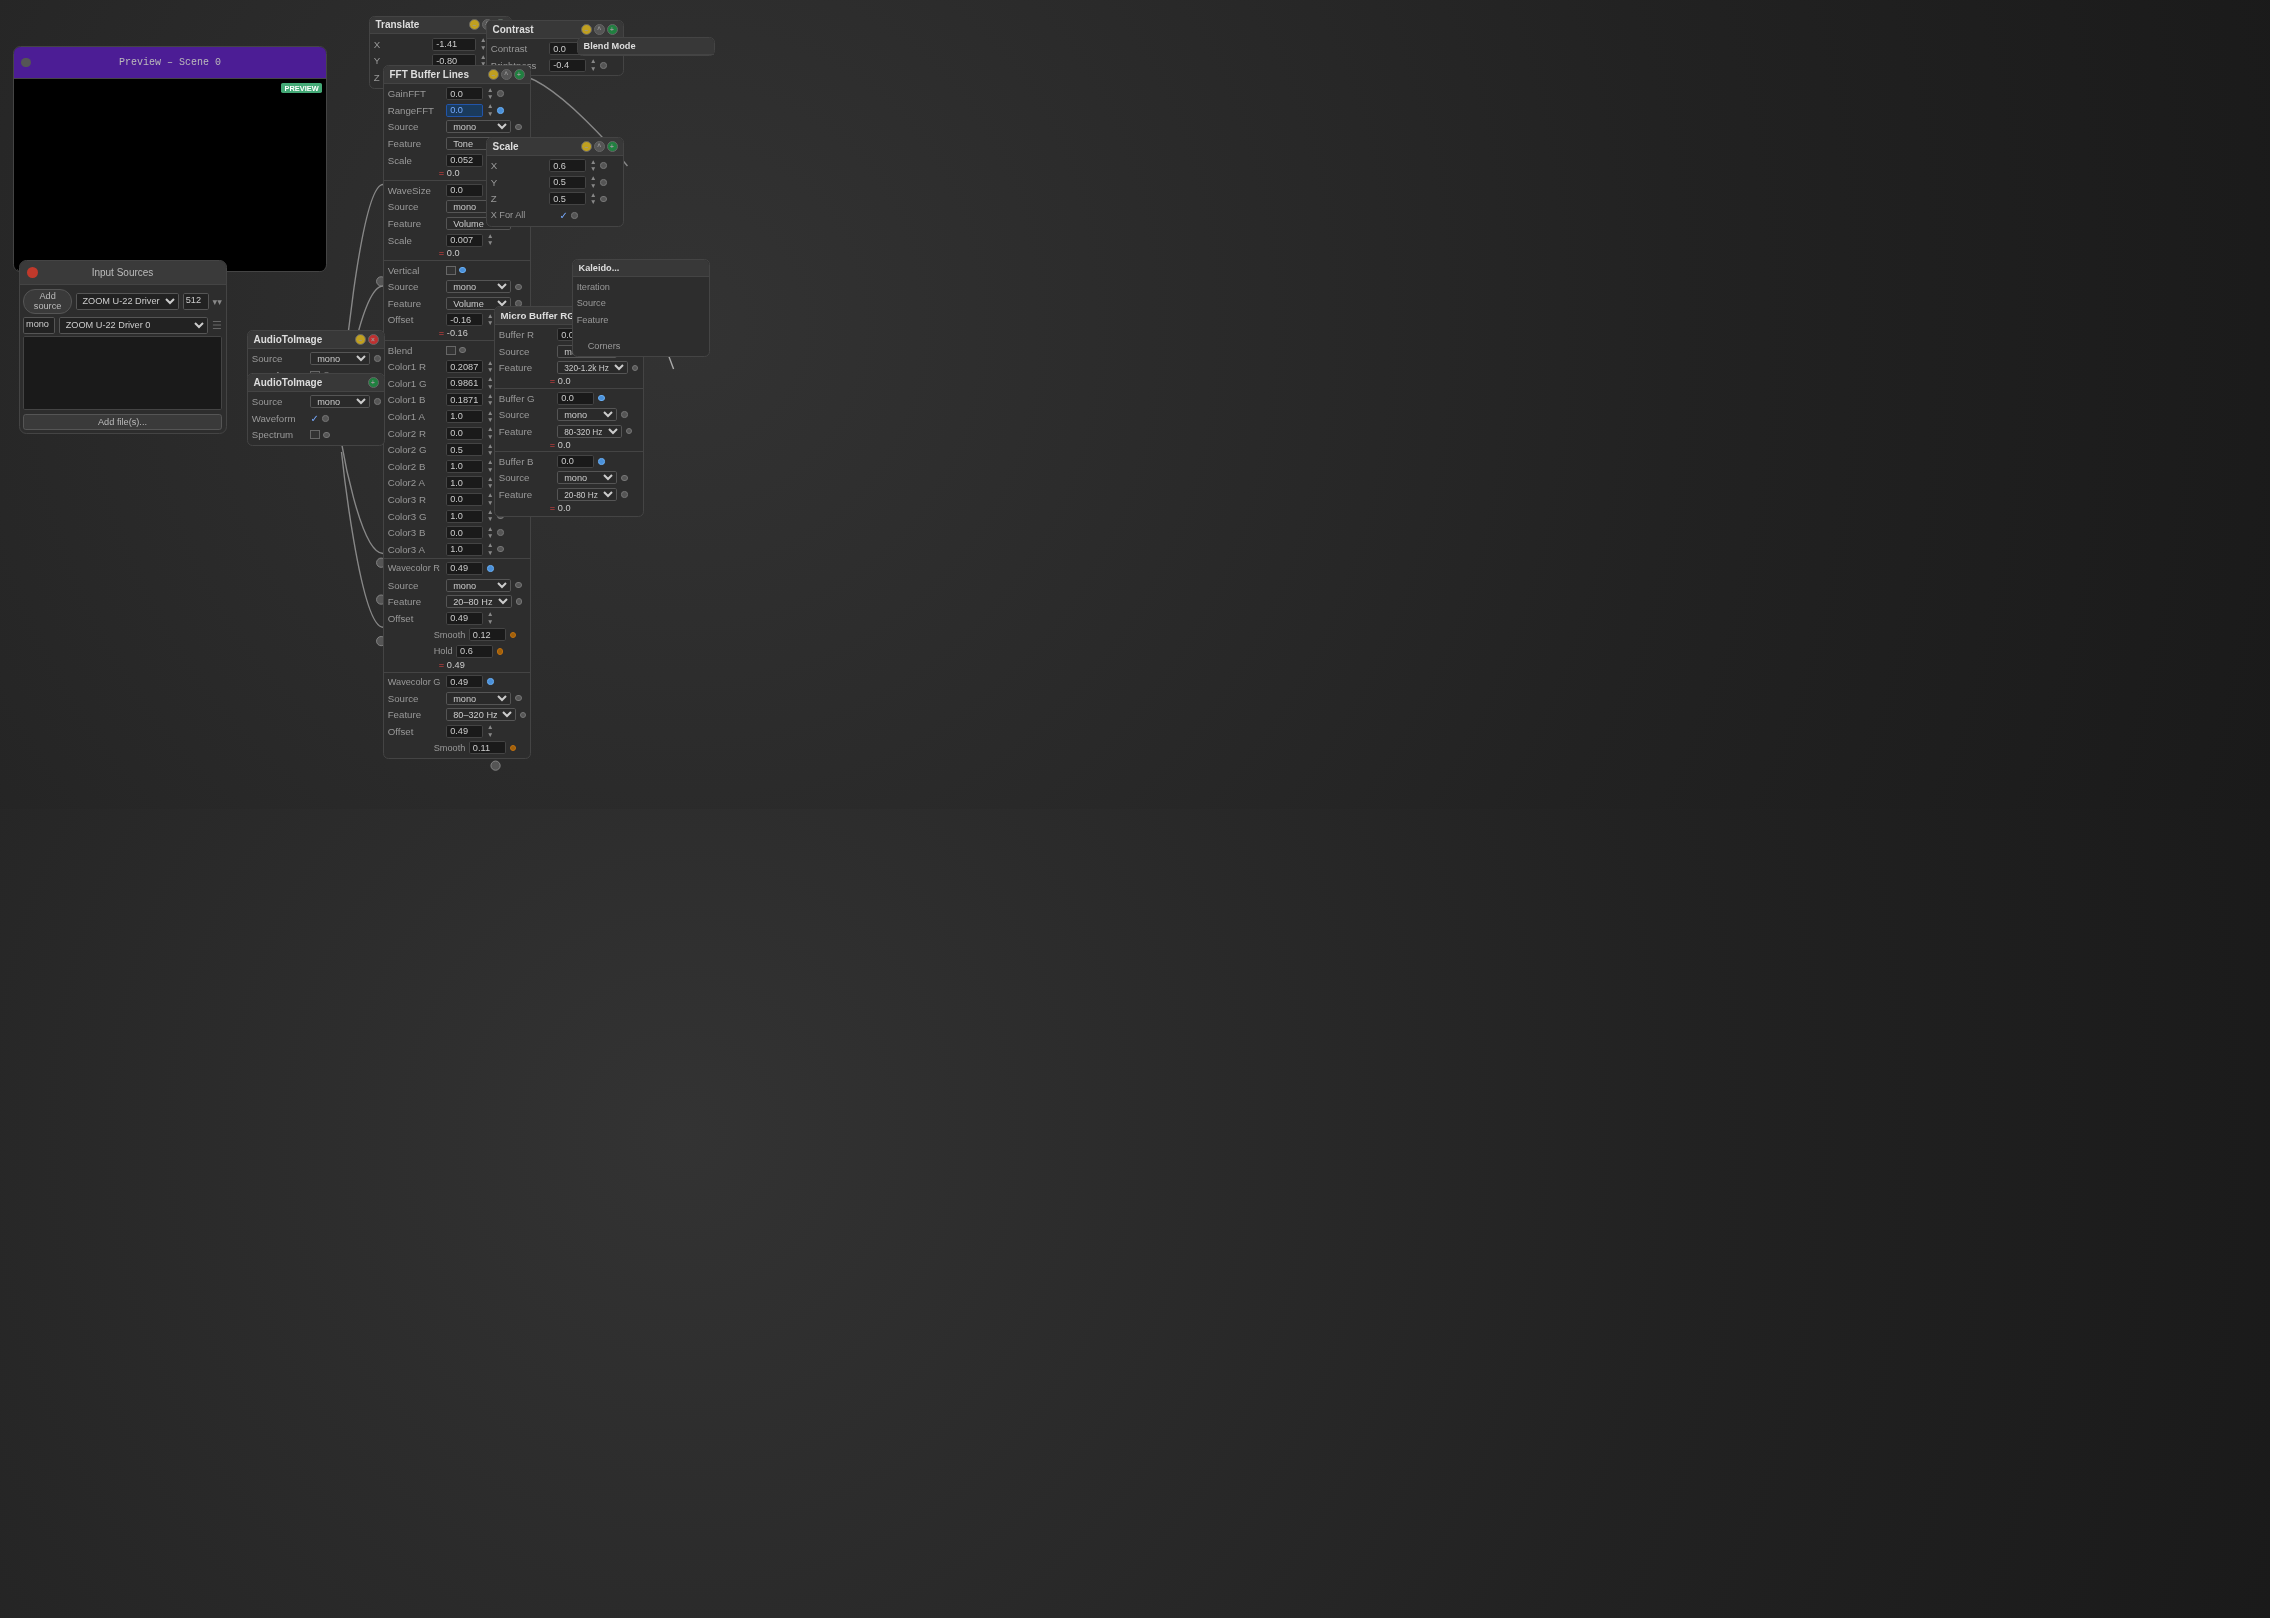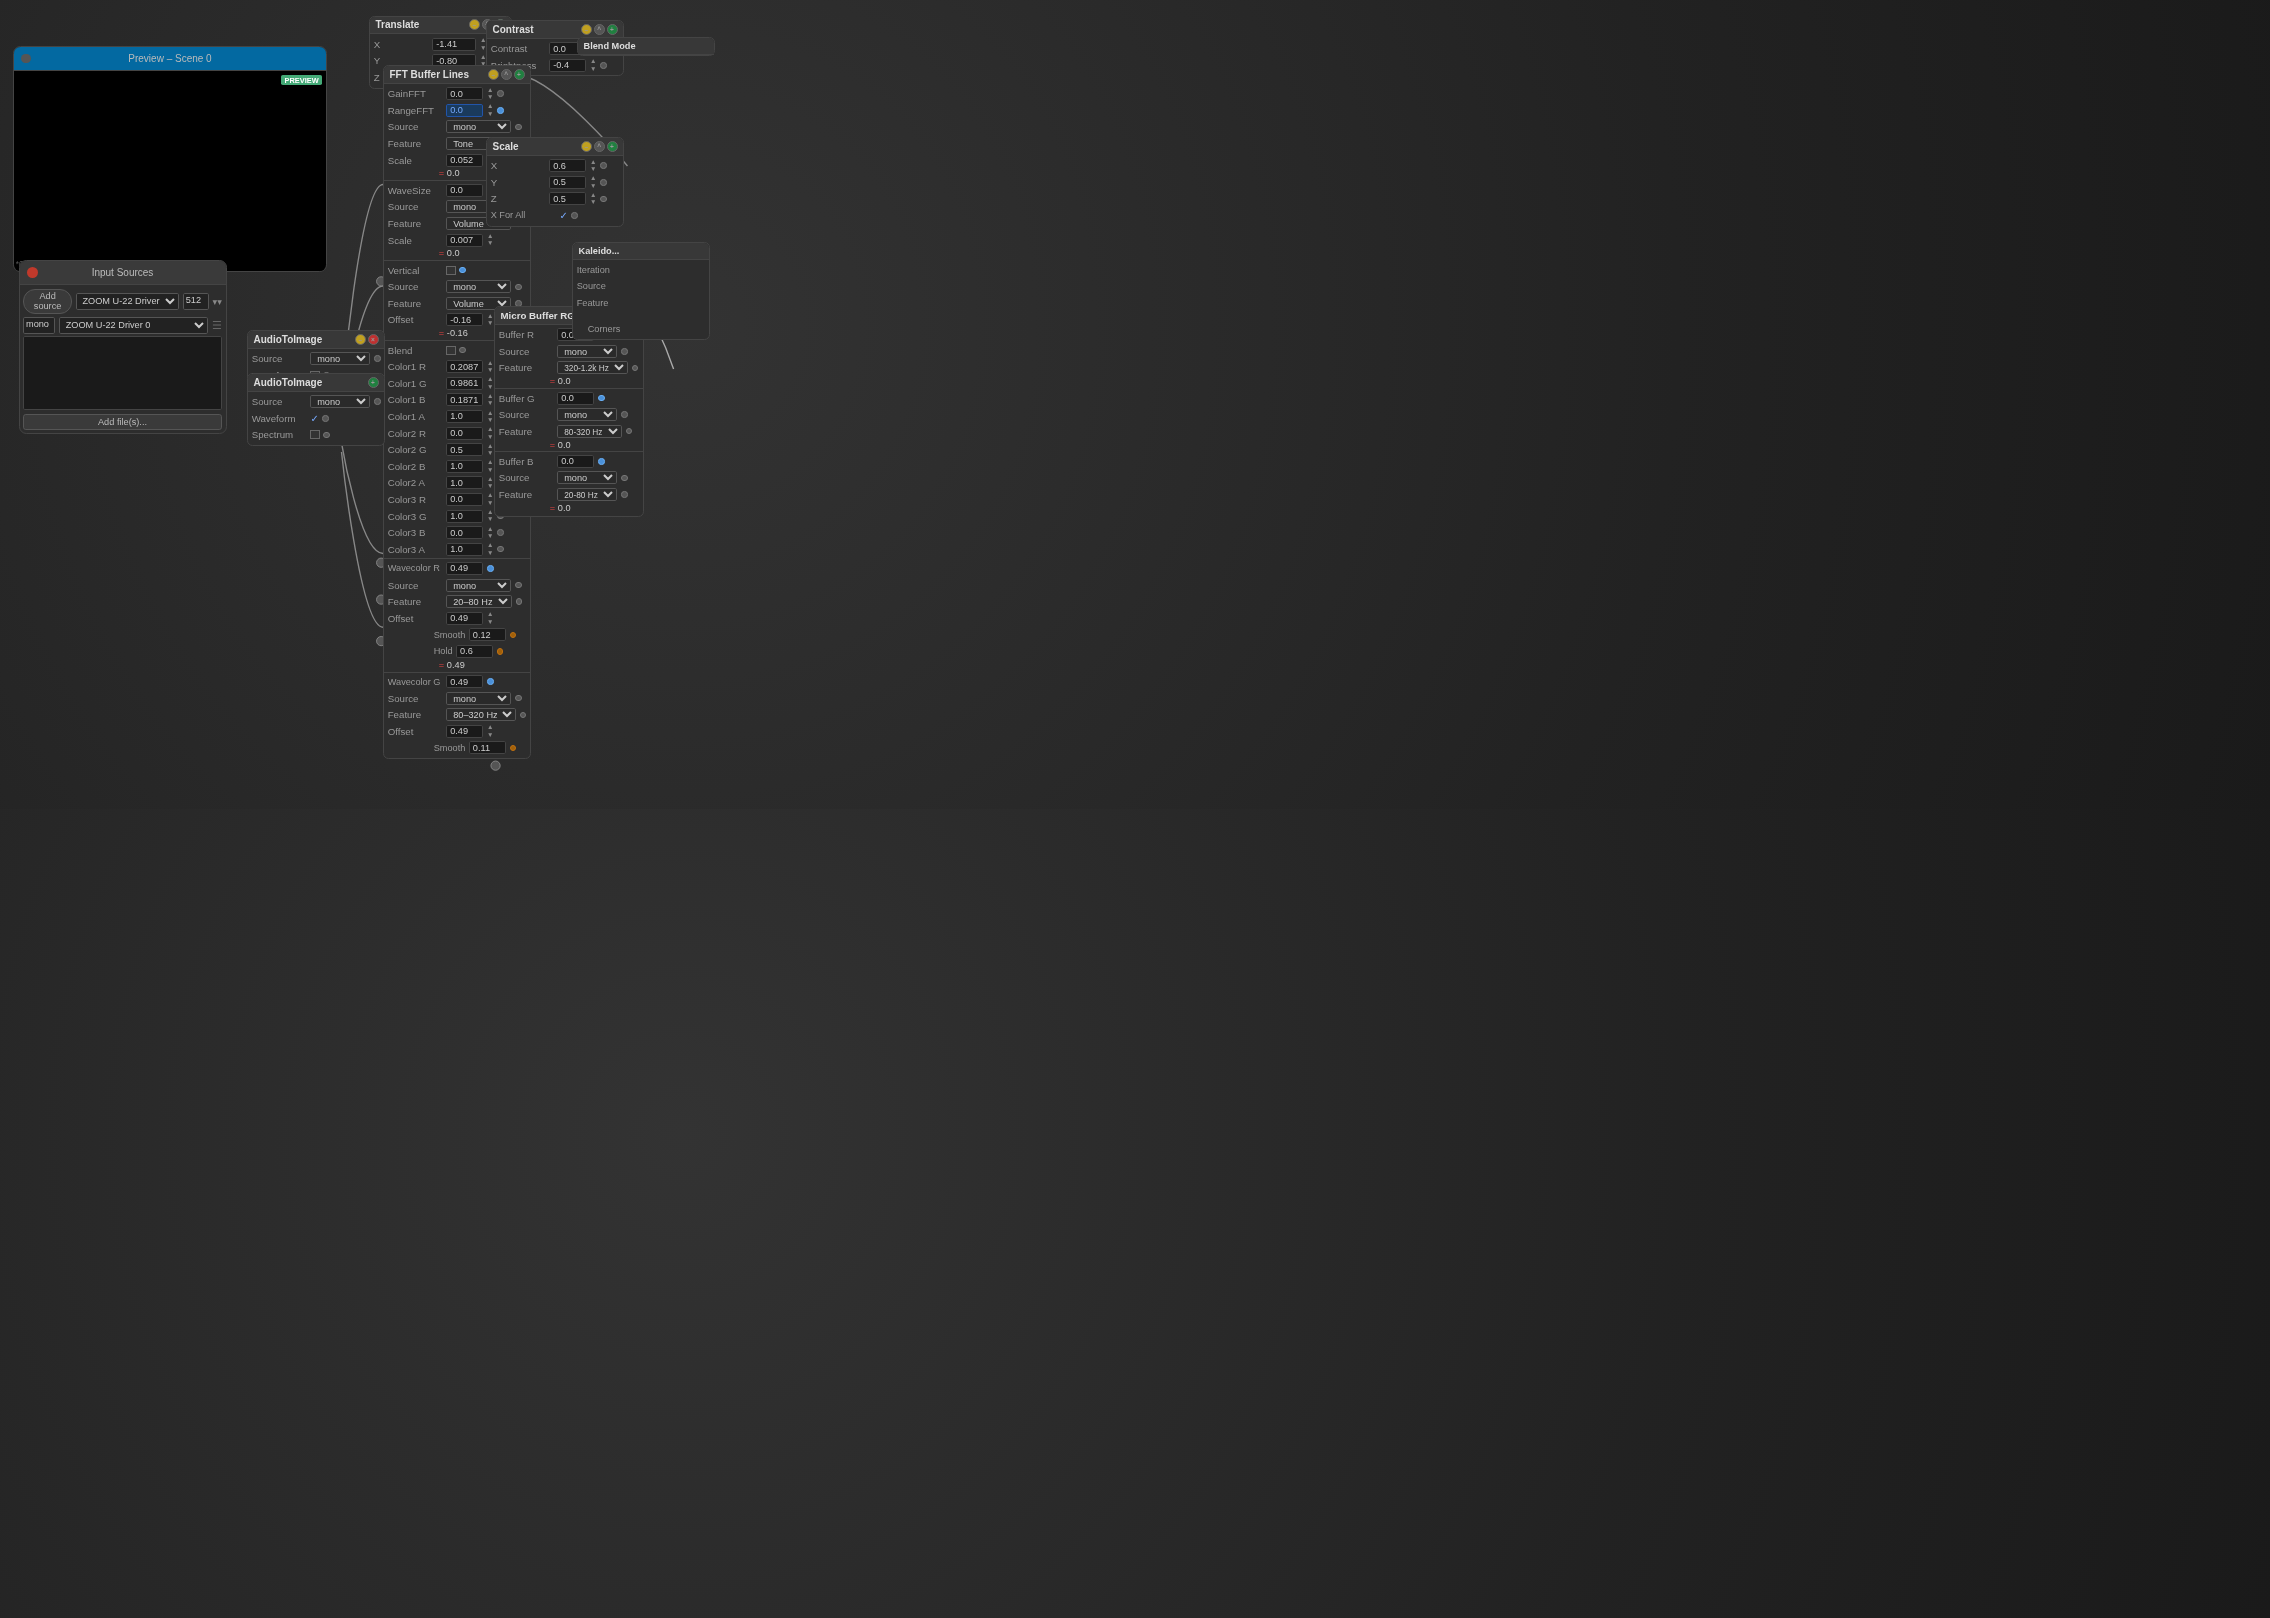--- a/index.html
+++ b/index.html
@@ -141,27 +141,28 @@
       top: 46px;
       left: 13px;
       width: 314px;
       height: 226px;
       background: #252525;
       border: 0.9px solid #444;
       border-radius: 7.4px;
       overflow: hidden;
     }
     .preview-titlebar {
-      background: #0369a1;
-      height: 24px;
+      background: #4c1d95;
+      height: 32px;
       display: flex;
       align-items: center;
       justify-content: center;
       position: relative;
       border-bottom: 0.9px solid #444;
+      font-family: Liberation Mono, monospace;
     }
     .preview-dots {
       position: absolute;
       left: 7.4px;
       display: flex;
       gap: 4.6px;
     }
     .preview-dot {
       width: 9.2px;
       height: 9.2px;
@@ -957,21 +958,21 @@
       <div class="connector-dot"></div>
     </div>
     <div class="node-row">
       <span class="node-label">Spectrum</span>
       <div class="checkbox-sm"></div>
       <div class="connector-dot"></div>
     </div>
   </div>
 </div>
 
-<div class="node-panel" style="position:absolute;top:242px;left:572px;width:69px;overflow:hidden;">
+<div class="node-panel" style="position:absolute;top:259px;left:572px;width:69px;overflow:hidden;">
   <div class="node-header">
     <span style="font-size:9.2px;">Kaleido...</span>
   </div>
   <div class="node-body">
     <div class="node-row">
       <span style="font-size:9.2px;color:#999;">Iteration</span>
     </div>
     <div class="node-row">
       <span style="font-size:9.2px;color:#999;">Source</span>
     </div>

